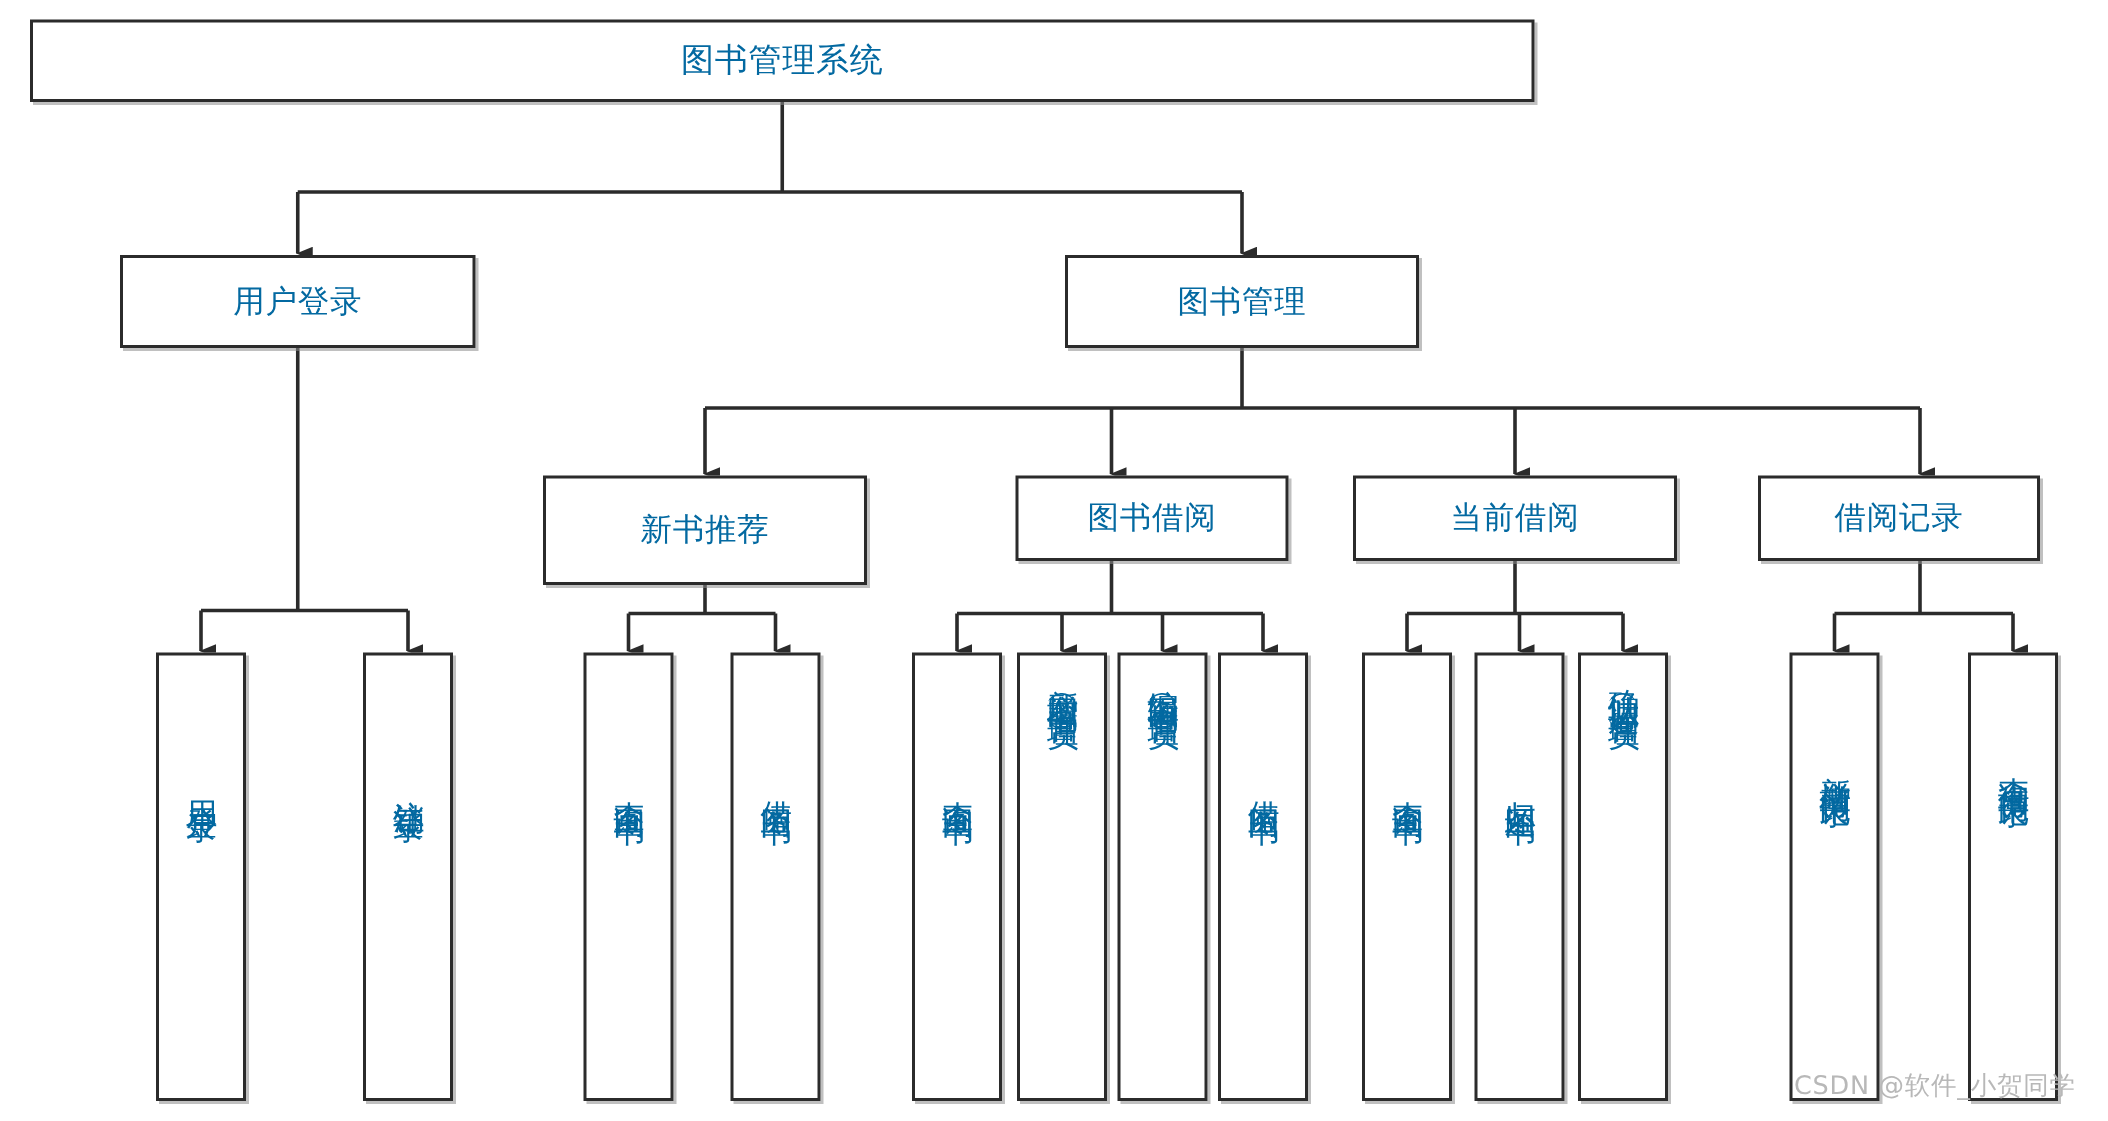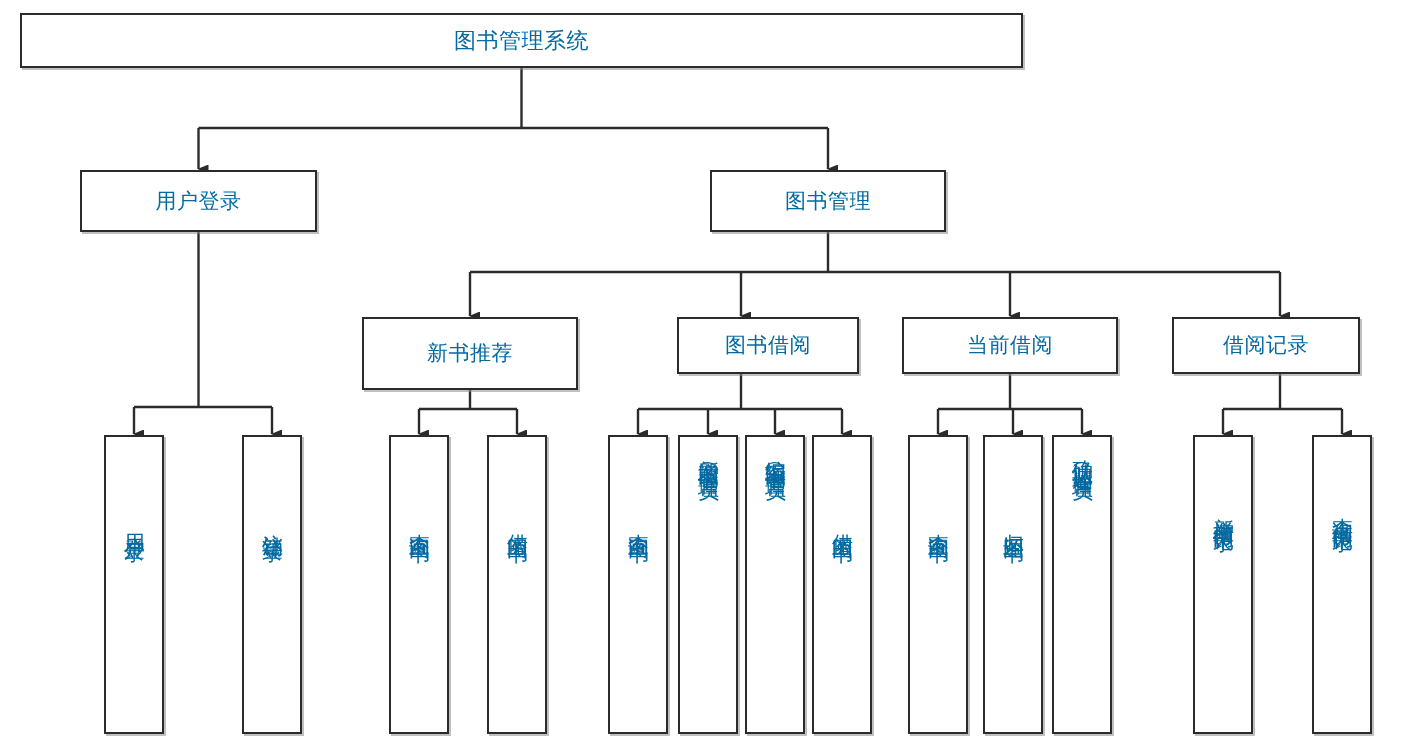--- a/index.html
+++ b/index.html
@@ -181,14 +181,15 @@
         <span class="label">确认归还（管理员）</span>
       </div>
       <div class="node vert mid2" style="left: 1193px; top: 435px; width: 60px; height: 299px;">
         <span class="label">新增借阅记录</span>
       </div>
       <div class="node vert mid2" style="left: 1312px; top: 435px; width: 60px; height: 299px;">
         <span class="label">查询借阅记录</span>
       </div>
     </div>
 
+  <div class="watermark" style="left:1196px; top:712px;">CSDN @软件_小贺同学</div>
 
 </div>
 
 </body></html>

